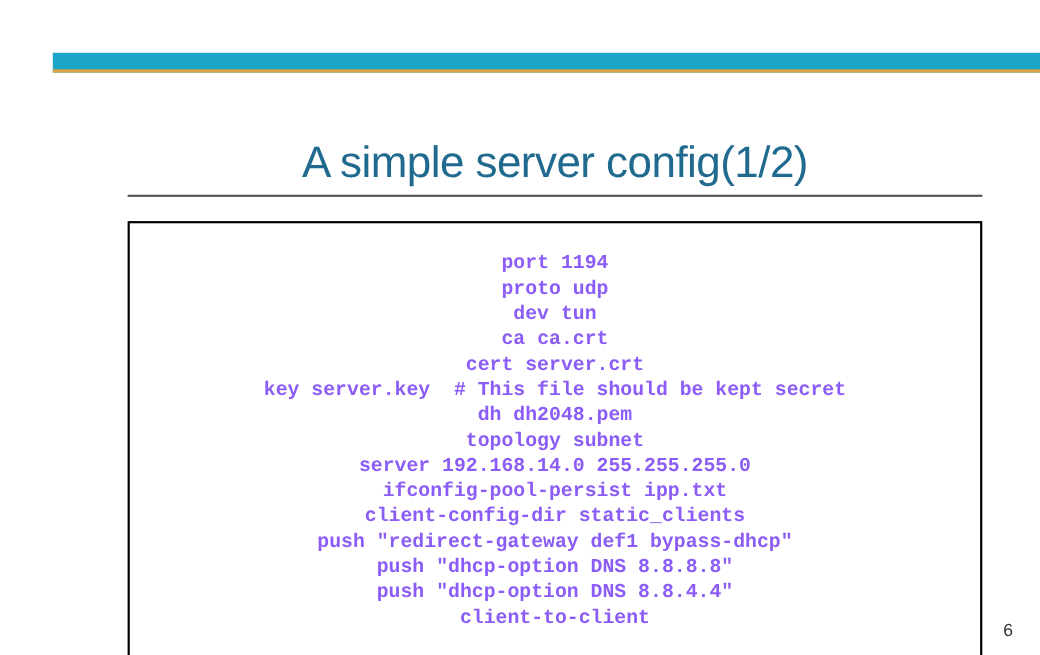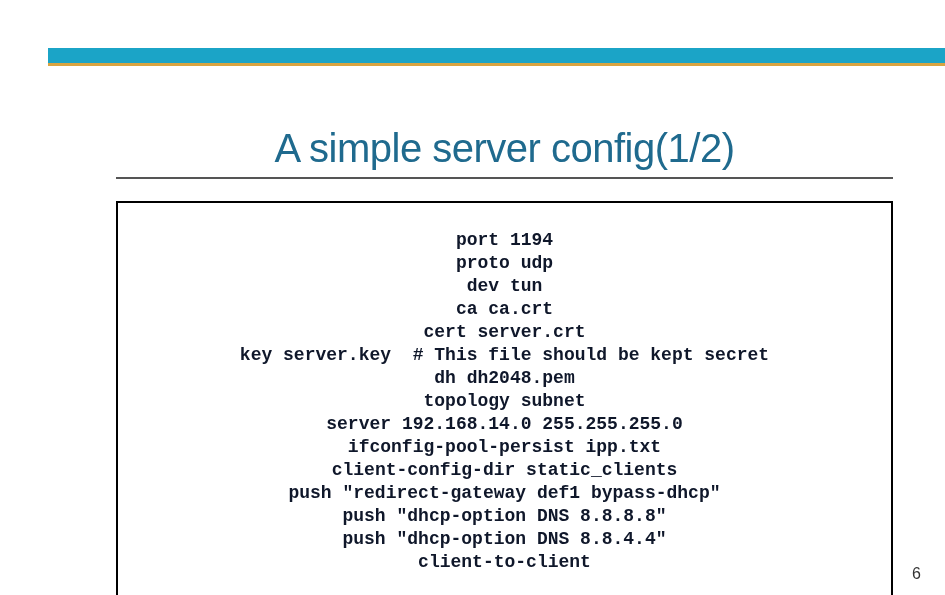--- a/index.html
+++ b/index.html
@@ -37,21 +37,21 @@
     .code-box {
       border: 2px solid #000;
       padding: 10px 10px;
       background: #fff;
     }
     .code-box pre {
       font-family: "Courier New", Courier, monospace;
       font-size: 18px;
       line-height: 1.28;
       font-weight: bold;
-      color: #0f172a;
+      color: #8b5cf6;
       white-space: pre;
     }
     .page-number {
       position: absolute;
       bottom: 28px;
       right: 40px;
       font-size: 16px;
       color: #333;
     }
     .bottom-bar {

